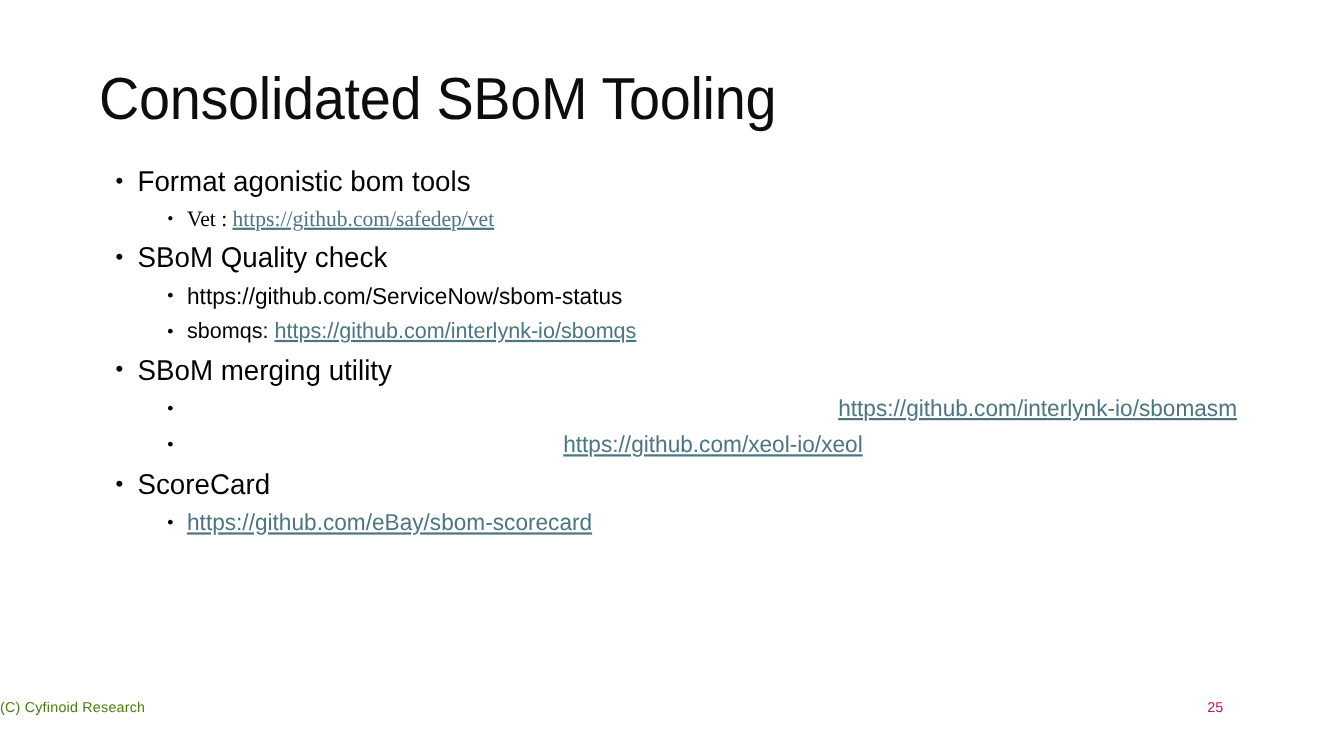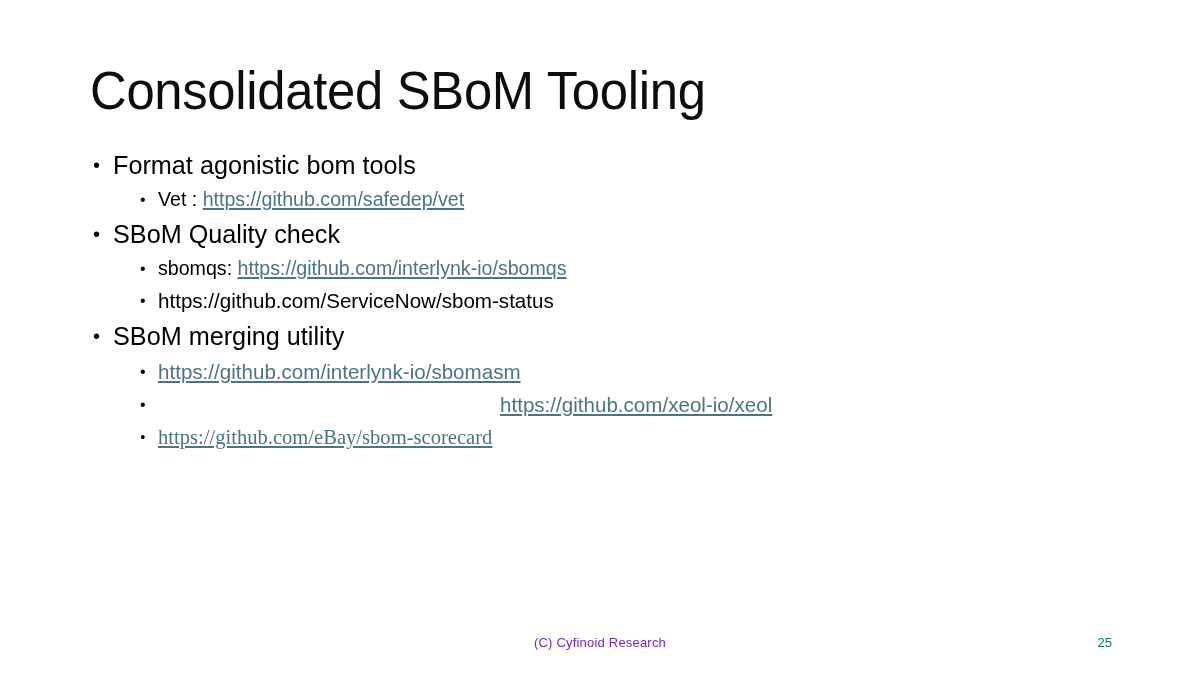--- a/index.html
+++ b/index.html
@@ -35,21 +35,21 @@
     color: #0d0d0d;
     font-family: "Liberation Sans", sans-serif;
     transform: scaleX(0.94);
     transform-origin: left top;
     white-space: nowrap;
   }
 
   
   .body-area {
     position: absolute;
-    left: 90px;
+    left: 102px;
     top: 146px;
     width: 1030px;
   }
 
   ul.lvl1 {
     list-style: none;
     margin: 0;
     padding: 0;
   }
   ul.lvl2 {
@@ -129,67 +129,67 @@
   .group {
     margin-bottom: 0px;
   }
 
   
   .footer-center {
     position: absolute;
     left: 0;
     top: 635px;
     width: 1200px;
-    text-align: center;
     font-size: 13px;
-    color: #6d28d9;
+    color: #4d7c0f;
     letter-spacing: 0.2px;
   }
   .footer-page {
     position: absolute;
     right: 88px;
     top: 635px;
     font-size: 13px;
-    color: #0f766e;
+    color: #be185d;
   }
 </style>
 </head>
 <body>
 
 <div class="slide">
 
   <div class="slide-title">Consolidated SBoM Tooling</div>
 
   <div class="body-area">
     <ul class="lvl1" id="bullet-root">
         <li class="b1 group"><span class="b1-text">Format agonistic bom tools</span></li>
-        <li style="list-style: none;">
+        <li style="list-style: none; font-family: Liberation Serif, serif;">
           <ul class="lvl2">
             <li class="b2"><span class="b2-text"><span class="label">Vet : </span><span class="url">https://github.com/safedep/vet</span></span></li>
           </ul>
         </li>
         <li class="b1 group"><span class="b1-text">SBoM Quality check</span></li>
         <li style="list-style: none;">
           <ul class="lvl2">
+            <li class="b2 biglink"><span class="b2-text"><span class="plain">https://github.com/ServiceNow/sbom-status</span></span></li>
             <li class="b2"><span class="b2-text"><span class="label">sbomqs: </span><span class="url">https://github.com/interlynk-io/sbomqs</span></span></li>
-            <li class="b2 biglink"><span class="b2-text"><span class="plain">https://github.com/ServiceNow/sbom-status</span></span></li>
           </ul>
         </li>
         <li class="b1 group"><span class="b1-text">SBoM merging utility</span></li>
-        <li style="list-style: none;">
+        <li style="list-style: none; text-align: right;">
           <ul class="lvl2">
             <li class="b2 biglink"><span class="b2-text"><span class="url">https://github.com/interlynk-io/sbomasm</span></span></li>
           </ul>
         </li>
         <li style="list-style: none; text-align: center;">
           <ul class="lvl2">
             <li class="b2 biglink"><span class="b2-text"><span class="url">https://github.com/xeol-io/xeol</span></span></li>
           </ul>
         </li>
-        <li style="list-style: none; font-family: Liberation Serif, serif;">
+        <li class="b1 group"><span class="b1-text">ScoreCard</span></li>
+        <li style="list-style: none;">
           <ul class="lvl2">
             <li class="b2 biglink"><span class="b2-text"><span class="url">https://github.com/eBay/sbom-scorecard</span></span></li>
           </ul>
         </li>
       </ul>
   </div>
 
   <div class="footer-center">(C) Cyfinoid Research</div>
 
   <div class="footer-page">25</div>

